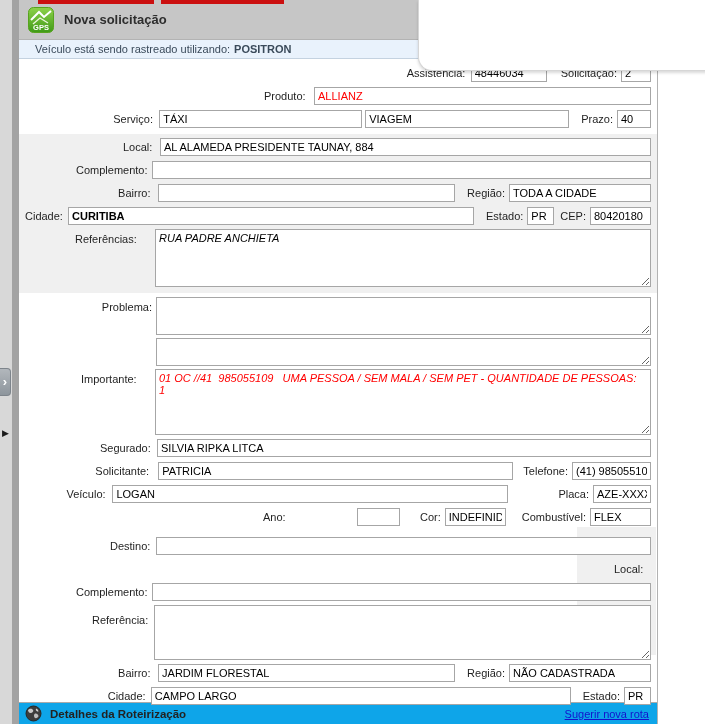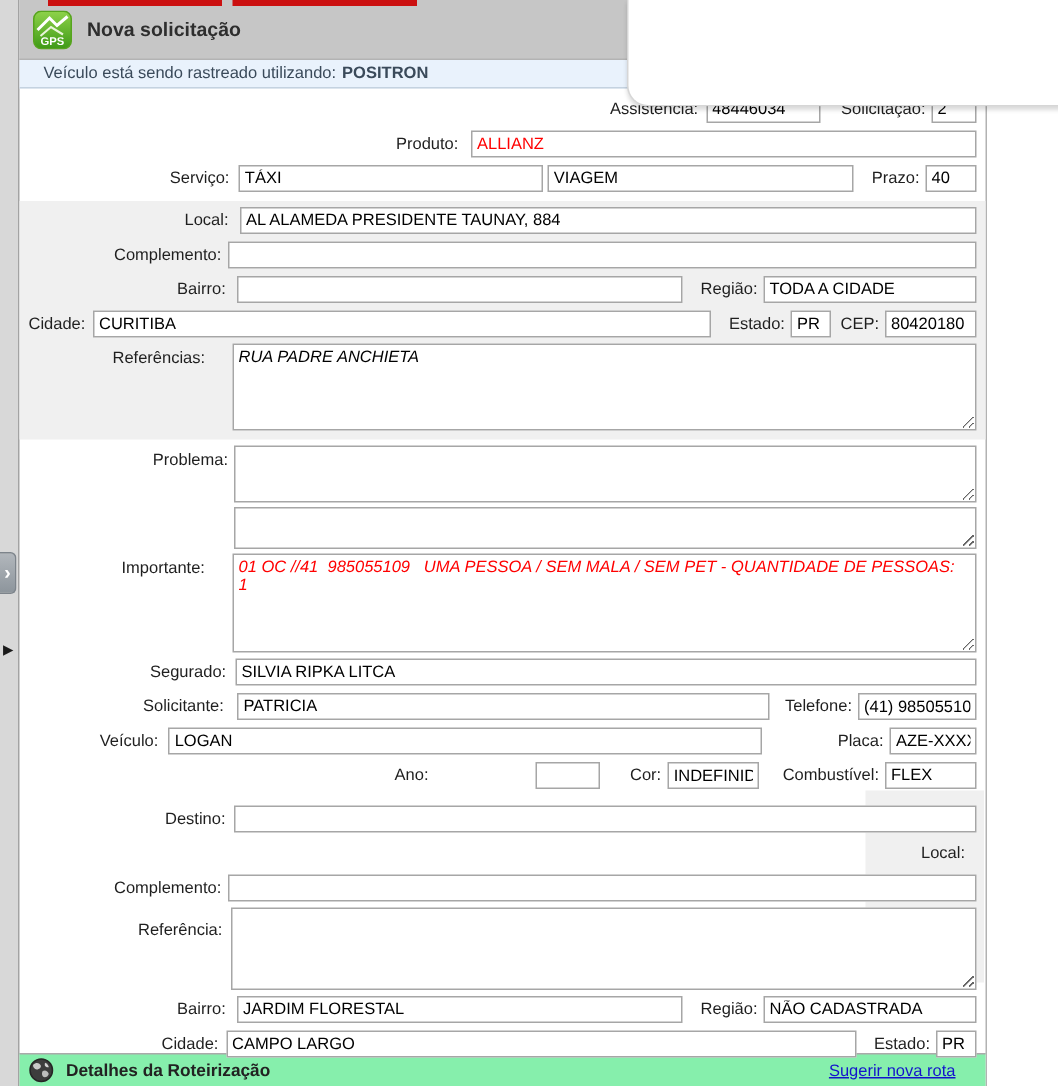--- a/index.html
+++ b/index.html
@@ -5,21 +5,21 @@
   html,body{margin:0;padding:0;width:705px;height:724px;overflow:hidden;
     font-family:"Liberation Sans","DejaVu Sans",sans-serif;background:#ffffff;}
   .left-strip{position:absolute;left:0;top:0;width:12px;height:724px;background:#d8d8d8;}
   .panel-tab{position:absolute;left:0;top:368px;width:11px;height:28px;
     background:linear-gradient(to bottom,#b2b7bc,#8d959c);
     border:1px solid #7d848b;border-left:none;border-radius:0 4px 4px 0;
     color:#ffffff;font-weight:bold;font-size:13px;line-height:26px;text-align:center;
     cursor:pointer;box-sizing:border-box;z-index:6;}
   .mini-arrow{position:absolute;left:2px;top:428px;font-size:9px;color:#1a1a1a;z-index:6;cursor:pointer;}
   .container{position:absolute;left:12px;top:0;width:646px;height:724px;background:#ffffff;
-    border-left:1px solid #a3a3a3;border-right:1px solid #b2b2b2;box-sizing:border-box;}
+    border-left:7px solid #a3a3a3;border-right:1px solid #b2b2b2;box-sizing:border-box;}
   .redbar{position:absolute;top:0;height:4px;background:#cb1010;z-index:5;}
   .redbar.a{left:19px;width:116px;}
   .redbar.b{left:142px;width:123px;}
   .hdr{height:40px;background:#c6c6c6;border-bottom:1px solid #b3b3b3;
     display:flex;align-items:center;padding-left:9px;box-sizing:border-box;}
   .hdr-title{font-size:13px;font-weight:bold;color:#2e2e2e;margin-left:10px;}
   .infobar{height:18px;background:#e9f2fc;border-bottom:1px solid #c4d2e0;
     display:flex;align-items:center;padding-left:16px;font-size:11px;color:#3a4a5a;}
   .infobar b{margin-left:4px;}
   .sec{padding:4px 6px 2px 6px;position:relative;}
@@ -27,22 +27,22 @@
   .row{display:flex;align-items:center;height:20px;margin-bottom:3px;position:relative;z-index:1;justify-content:flex-end;}
   .row.top{align-items:flex-start;height:auto;}
   .row.top .lbl{line-height:18px;margin-top:1px;}
   .lbl{display:inline-block;white-space:nowrap;font-size:11px;color:#1f1f1f;margin-right:4px;}
   .inp,.ta{border:1px solid #a6a6a6;background:#ffffff;font-family:"Liberation Sans","DejaVu Sans",sans-serif;
     font-size:11px;color:#000;box-sizing:border-box;}
   .inp{height:18px;padding:1px 3px;}
   .ta{padding:2px 3px;resize:both;overflow:auto;font-style:italic;}
   .red{color:#ff0000;}
   .dest-gray{position:absolute;right:1px;top:527px;width:79px;height:128px;background:#f0f0f0;z-index:0;}
-  .footerbar{position:absolute;left:0;right:0;bottom:0;height:22px;background:#86efac;
-    border-top:1px solid #aaaaaa;display:flex;align-items:center;padding:0 20px 0 6px;box-sizing:border-box;}
+  .footerbar{position:absolute;left:0;right:0;bottom:0;height:22px;background:#0ea5e9;
+    border-top:1px solid #aaaaaa;display:flex;align-items:center;padding:0 8px 0 6px;box-sizing:border-box;}
   .footer-title{font-size:11.5px;font-weight:bold;color:#222;margin-left:8px;}
   .footer-spacer{flex:1;}
   .route-link{font-size:11px;color:#1313cc;text-decoration:underline;cursor:pointer;}
   .popup{position:absolute;left:418px;top:0;width:292px;height:70px;background:#ffffff;
     border:1px solid #d6d6d6;border-top:none;border-right:none;border-radius:0 0 0 14px;
     box-shadow:0 2px 3px rgba(0,0,0,0.15);z-index:10;}
   svg{display:block;}
 </style>
 </head>
 <body>
@@ -106,21 +106,21 @@
       <input class="inp" style="width: 499px;" value="">
     </div>
     <div class="row">
       <span class="lbl" style="min-width:36px">Bairro:</span>
       <input class="inp" style="width: 297px;" value="">
       <span class="lbl" style="margin-left:12px">Região:</span>
       <input class="inp" style="width: 142px;" value="TODA A CIDADE">
     </div>
     <div class="row">
       <span class="lbl" style="min-width:39px">Cidade:</span>
-      <input class="inp" style="width: 420px;" value="CURITIBA">
+      <input class="inp" style="width: 420px; font-weight: bold;" value="CURITIBA">
       <span class="lbl" style="margin-left:12px">Estado:</span>
       <input class="inp" style="width: 27px;" value="PR">
       <span class="lbl" style="margin-left:6px">CEP:</span>
       <input class="inp" style="width: 61px;" value="80420180">
     </div>
     <div class="row top">
       <span class="lbl" style="min-width:62px">Referências:</span>
       <textarea class="ta" style="width: 496px; height: 58px; margin-left: 14px;">RUA PADRE ANCHIETA</textarea>
     </div>
   </div>

